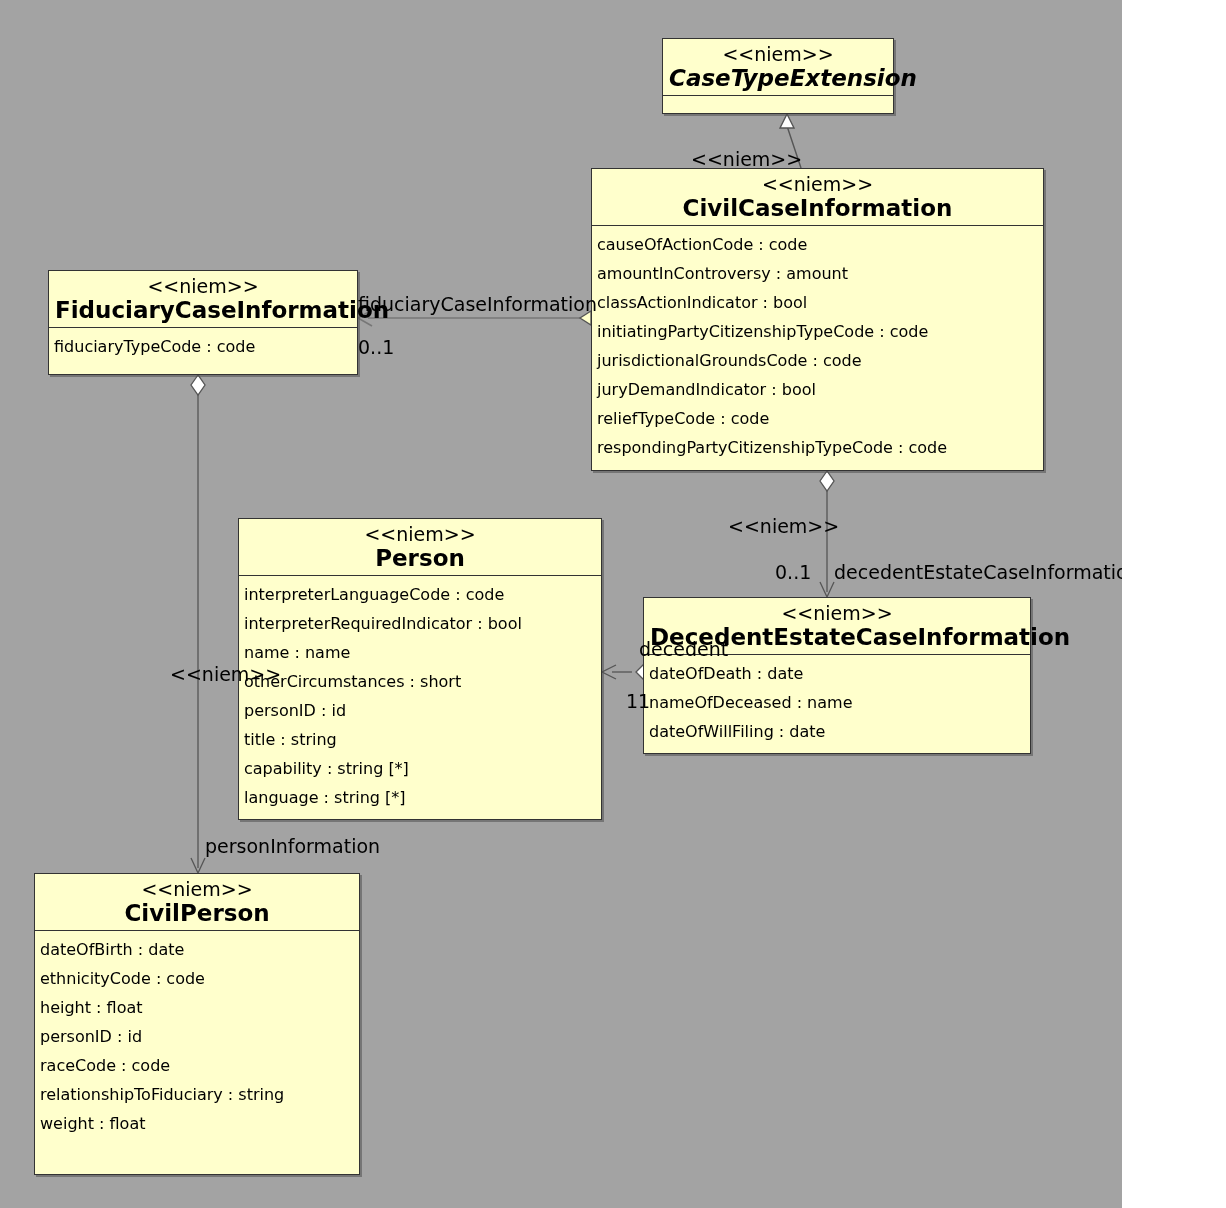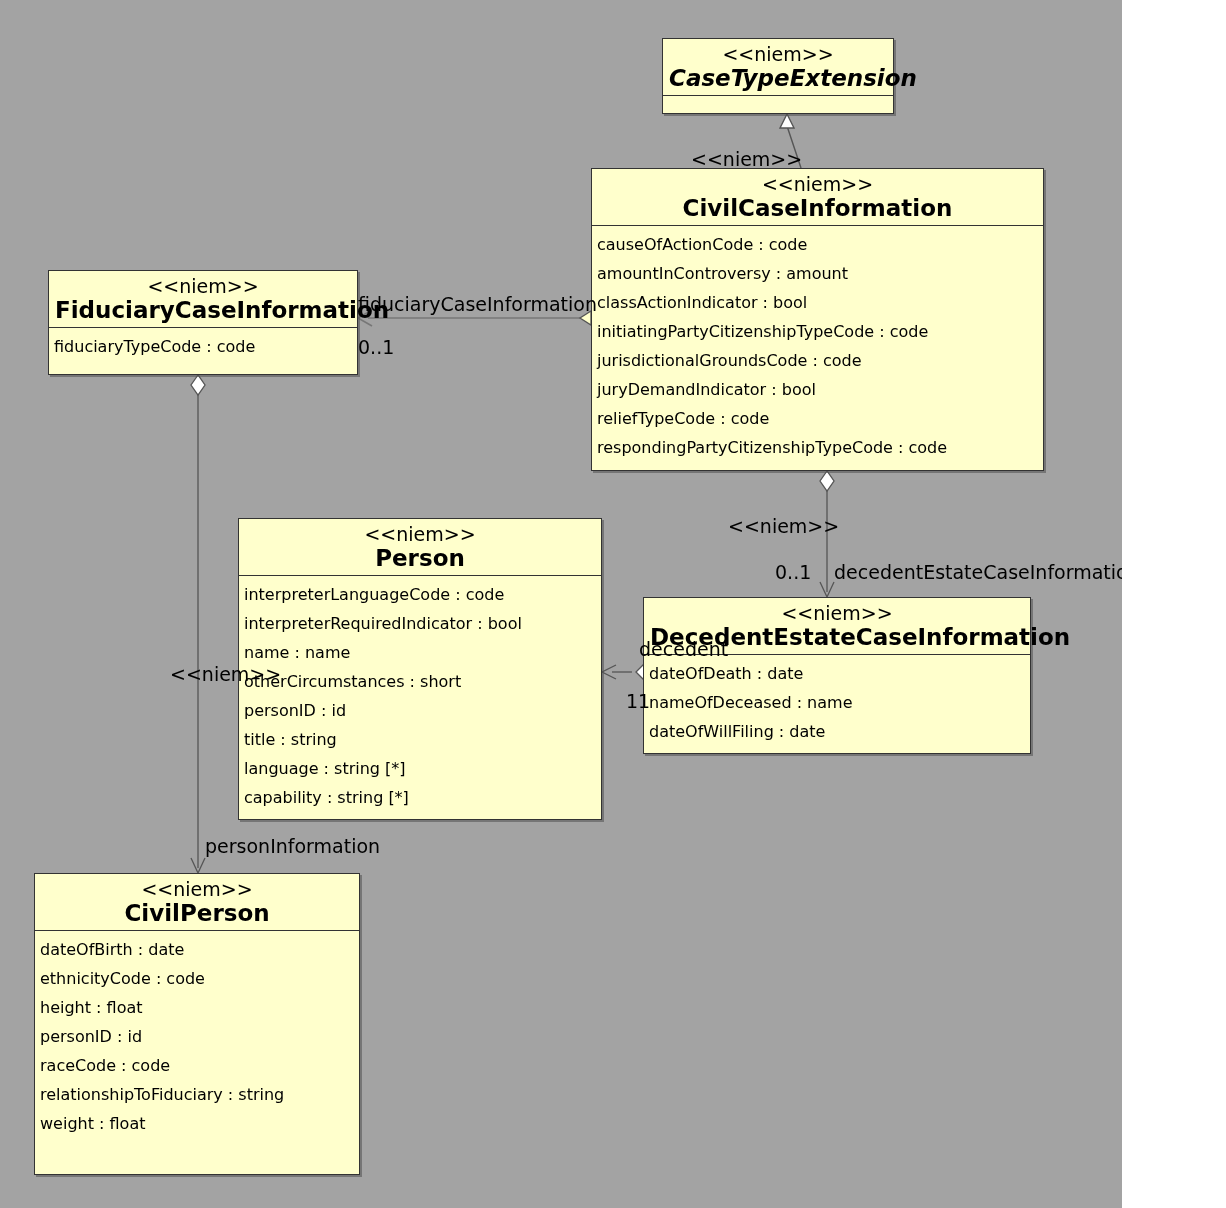--- a/index.html
+++ b/index.html
@@ -154,22 +154,22 @@
       <div class="stereotype">&lt;&lt;niem&gt;&gt;</div>
       <div class="classname">Person</div>
     </div>
     <div class="uml-attrs">
       <div class="attr">interpreterLanguageCode : code</div>
       <div class="attr">interpreterRequiredIndicator : bool</div>
       <div class="attr">name : name</div>
       <div class="attr">otherCircumstances : short</div>
       <div class="attr">personID : id</div>
       <div class="attr">title : string</div>
+      <div class="attr">capability : string [*]</div>
       <div class="attr">language : string [*]</div>
-      <div class="attr">capability : string [*]</div>
     </div>
   </div>
 
   <div class="uml-class" style="left:643px; top:597px; width:388px; height:157px;">
     <div class="uml-head">
       <div class="stereotype">&lt;&lt;niem&gt;&gt;</div>
       <div class="classname">DecedentEstateCaseInformation</div>
     </div>
     <div class="uml-attrs">
       <div class="attr">dateOfDeath : date</div>

